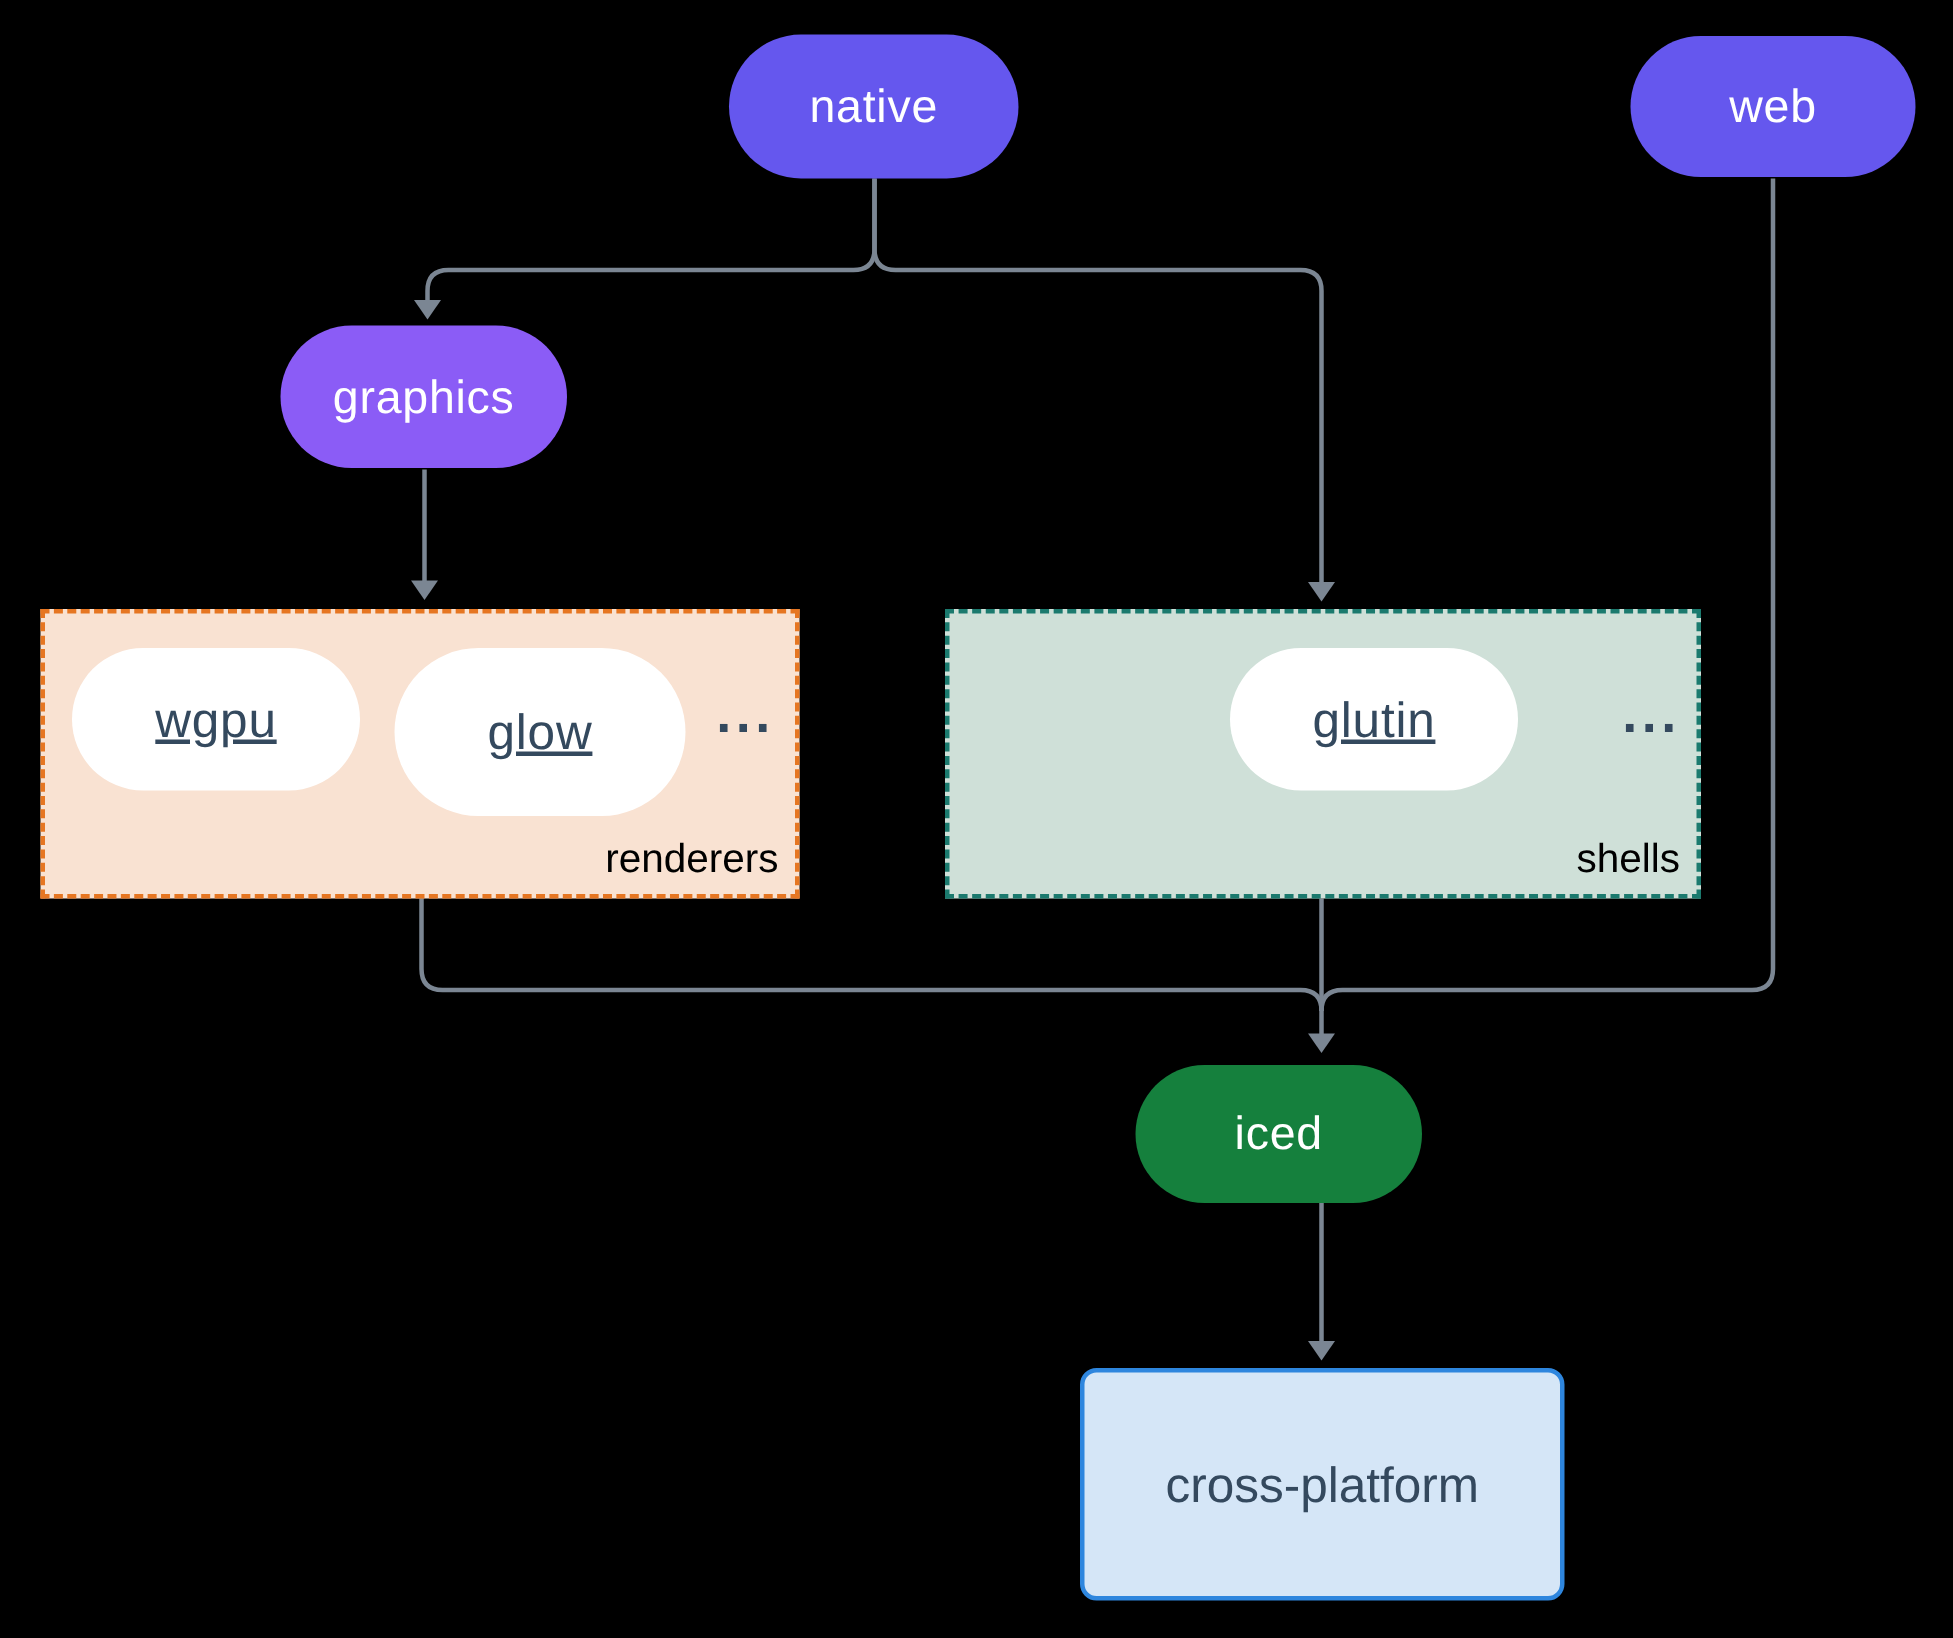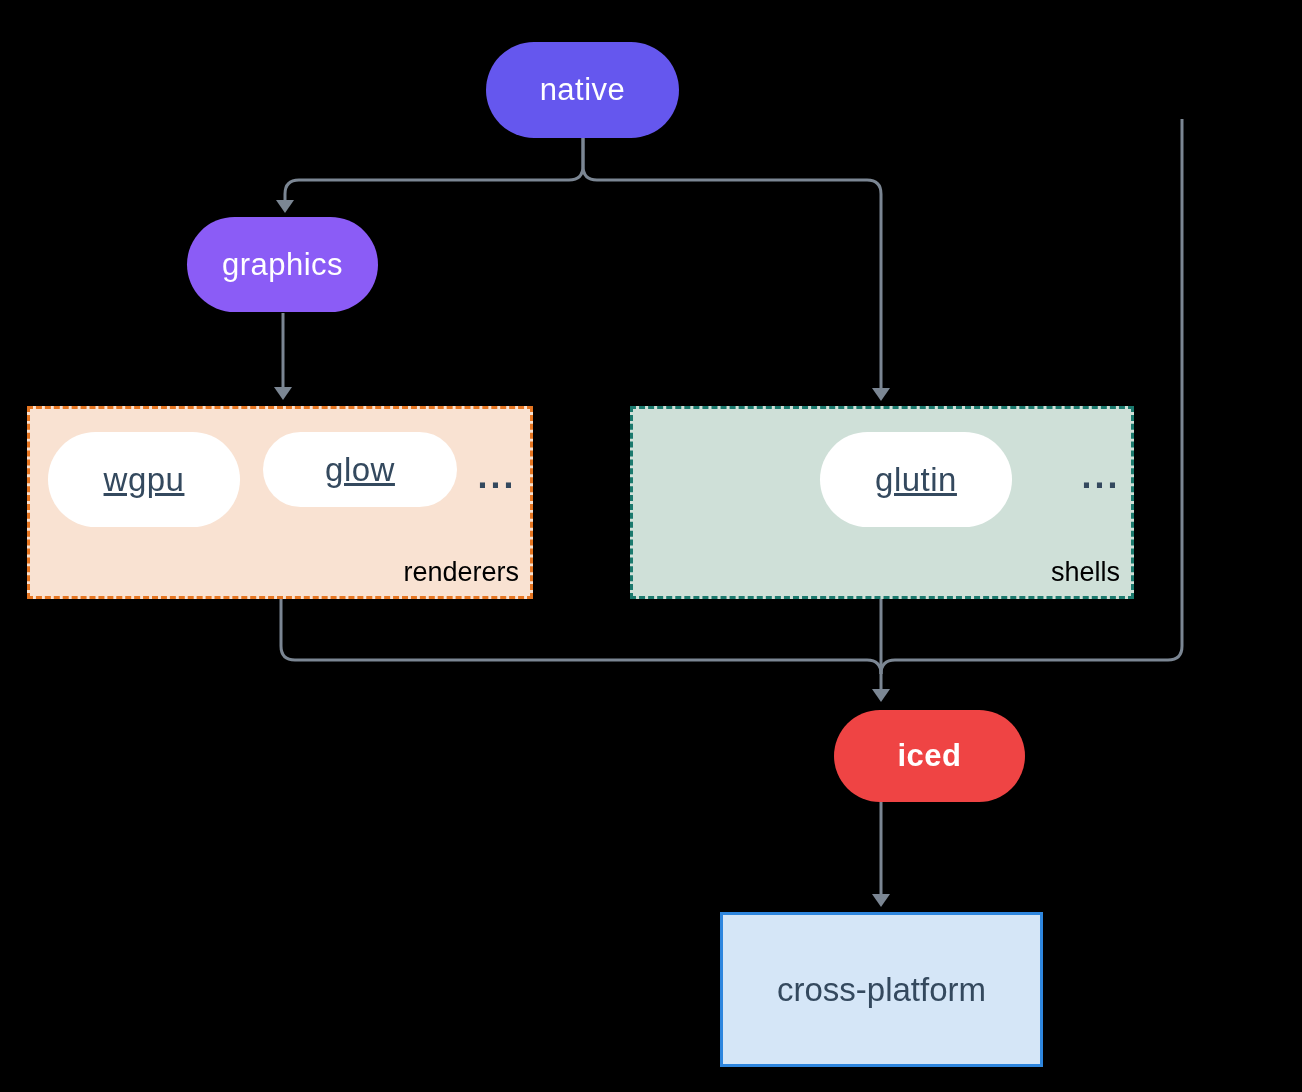--- a/index.html
+++ b/index.html
@@ -24,32 +24,32 @@
   .pill {
     position: absolute;
     display: flex;
     align-items: center;
     justify-content: center;
     border-radius: 60px;
     font-size: 31px;
     letter-spacing: 0.5px;
     color: #ffffff;
   }
-  .pill-native   { left: 486px;  top: 23px;  width: 193px; height: 96px; background: #6557ee; margin-top: 19px; }
+  .pill-native   { left: 486px;  top: 23px;  width: 193px; height: 96px; background: #6557ee; }
   .pill-web      { left: 1087px; top: 24px;  width: 190px; height: 94px; background: #6557ee; }
   .pill-graphics { left: 187px;  top: 217px; width: 191px; height: 95px; background: #8b5cf6; }
-  .pill-iced     { left: 834px;  top: 710px; width: 191px; height: 92px; background: #ef4444; font-weight: bold; }
+  .pill-iced     { left: 757px;  top: 710px; width: 191px; height: 92px; background: #15803d; }
   .pill-white {
     background: #ffffff;
     color: #34495e;
     font-size: 33px;
     text-decoration: underline;
   }
   .pill-wgpu   { left: 48px;  top: 432px; width: 192px; height: 95px; }
-  .pill-glow   { left: 263px; top: 432px; width: 194px; height: 75px; }
+  .pill-glow   { left: 263px; top: 432px; width: 194px; height: 112px; }
   .pill-winit  { left: 653px; top: 432px; width: 190px; height: 95px; }
   .pill-glutin { left: 820px; top: 432px; width: 192px; height: 95px; }
   .group-box {
     position: absolute;
     box-sizing: border-box;
     top: 406px;
     height: 193px;
   }
   .group-renderers {
     left: 27px;
@@ -81,21 +81,21 @@
   .dots-shells    { left: 1076px; top: 455px; width: 50px; text-align: center; }
   .app-box {
     position: absolute;
     left: 720px;
     top: 912px;
     width: 323px;
     height: 155px;
     box-sizing: border-box;
     background: #d5e6f7;
     border: 3px solid #2e86de;
-    border-radius: 0;
+    border-radius: 11px;
     display: flex;
     flex-direction: column;
     align-items: center;
     justify-content: center;
     font-size: 33px;
     line-height: 47px;
     color: #34495e;
   }
 </style>
 </head>
@@ -119,20 +119,21 @@
     <path d="M 1182 119 V 646 Q 1182 660 1168 660 H 895 Q 881 660 881 674" fill="none" stroke-width="3" stroke="#7b8693"></path>
 
     <path d="M 881 599 V 690" fill="none" stroke-width="3" stroke="#7b8693"></path>
     <polygon points="872,689 890,689 881,702" fill="#7b8693"></polygon>
 
     <path d="M 881 802 V 895" fill="none" stroke-width="3" stroke="#7b8693"></path>
     <polygon points="872,894 890,894 881,907" fill="#7b8693"></polygon>
   </svg>
 
   <div class="pill pill-native">native</div>
+  <div class="pill pill-web">web</div>
   <div class="pill pill-graphics">graphics</div>
 
   <div class="group-box group-renderers">
     <span class="group-label">renderers</span>
   </div>
   <div class="pill pill-white pill-wgpu">wgpu</div>
   <div class="pill pill-white pill-glow">glow</div>
   <div class="dots dots-renderers">...</div>
 
   <div class="group-box group-shells">

